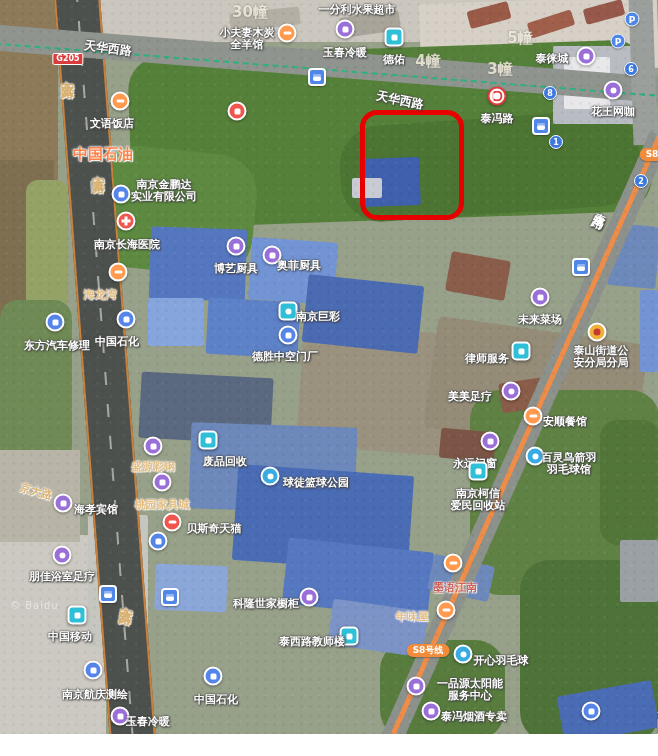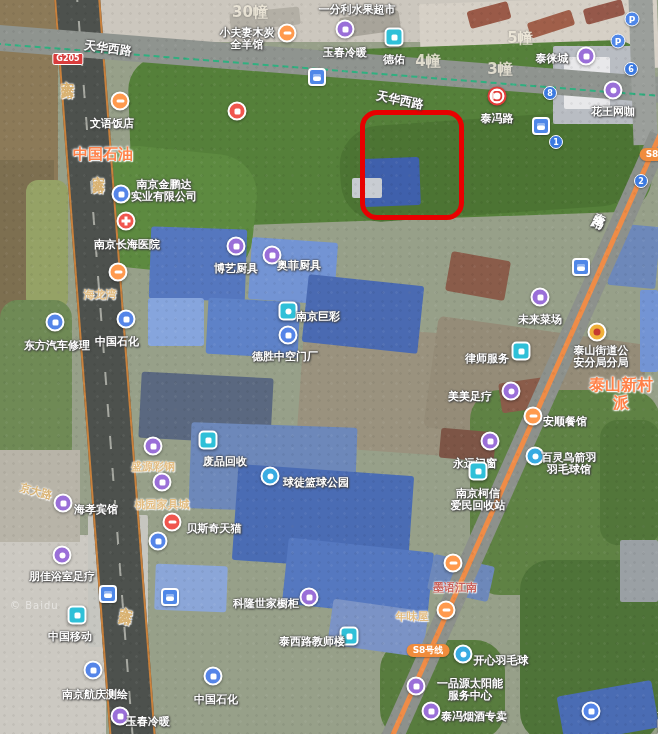--- a/index.html
+++ b/index.html
@@ -238,21 +238,20 @@
         <div class="poi-label" style="left: 623px; top: 706px; margin-left: 40px;">嘉睦汽车
 服务有限</div>
         <div class="road-label vert s-tan" style="left: 67px; top: 70px; font-size: 13px;">宁六公路</div>
         <div class="road-label vert s-tan" style="left: 98px; top: 166px; font-size: 12px;">宁六公路</div>
         <div class="road-label vert s-tan" style="left: 128px; top: 596px; font-size: 13px; transform: translate(-50%, 0px) rotate(10deg);">宁六公路</div>
         <div class="road-label" style="left: 108px; top: 40px; transform: translate(-50%, 0px) rotate(7deg);">天华西路</div>
         <div class="road-label" style="left: 400px; top: 92px; transform: translate(-50%, 0px) rotate(11deg);">天华西路</div>
         <div class="road-label vert" style="left: 604px; top: 205px; transform: translate(-50%, 0px) rotate(24deg);">泰冯路</div>
         <div class="road-label s-tan" style="left: 36px; top: 484px; font-size: 11px; transform: translate(-50%, 0px) rotate(15deg);">京大路</div>
         <div class="area-label" style="left: 103px; top: 146px; font-size: 15px;">中国石油</div>
-        <div class="area-label anchor-left" style="left: 584px; top: 376px; font-size: 16px;">泰山新村派</div>
         <div class="badge badge-hwy" style="left: 68px; top: 53px;">G205</div>
         <div class="badge badge-metro" style="left: 428px; top: 644px;">S8号线</div>
         <div class="badge badge-metro" style="left: 652px; top: 148px;">S8</div>
         <div class="bld-num" style="left: 250px; top: 3px;">30幢</div>
         <div class="bld-num" style="left: 428px; top: 52px;">4幢</div>
         <div class="bld-num" style="left: 520px; top: 29px;">5幢</div>
         <div class="bld-num" style="left: 500px; top: 60px;">3幢</div>
         <div class="pin-num" style="left: 550px; top: 93px;">8</div>
         <div class="pin-num" style="left: 631px; top: 69px;">6</div>
         <div class="pin-num" style="left: 556px; top: 142px;">1</div>

